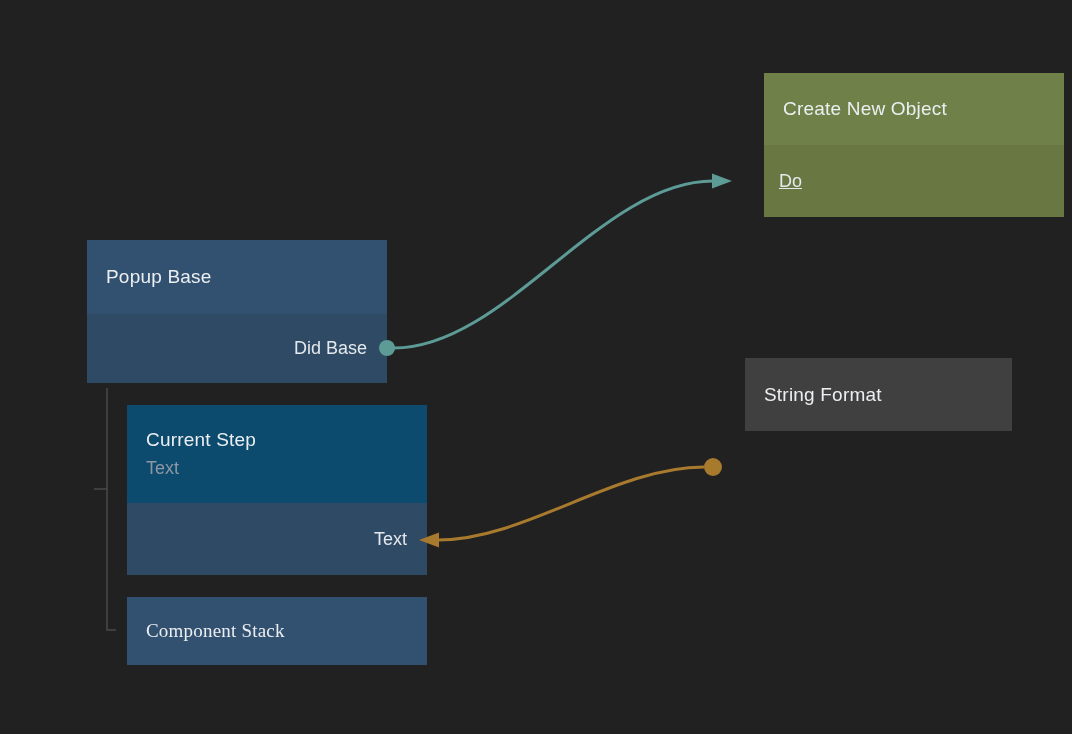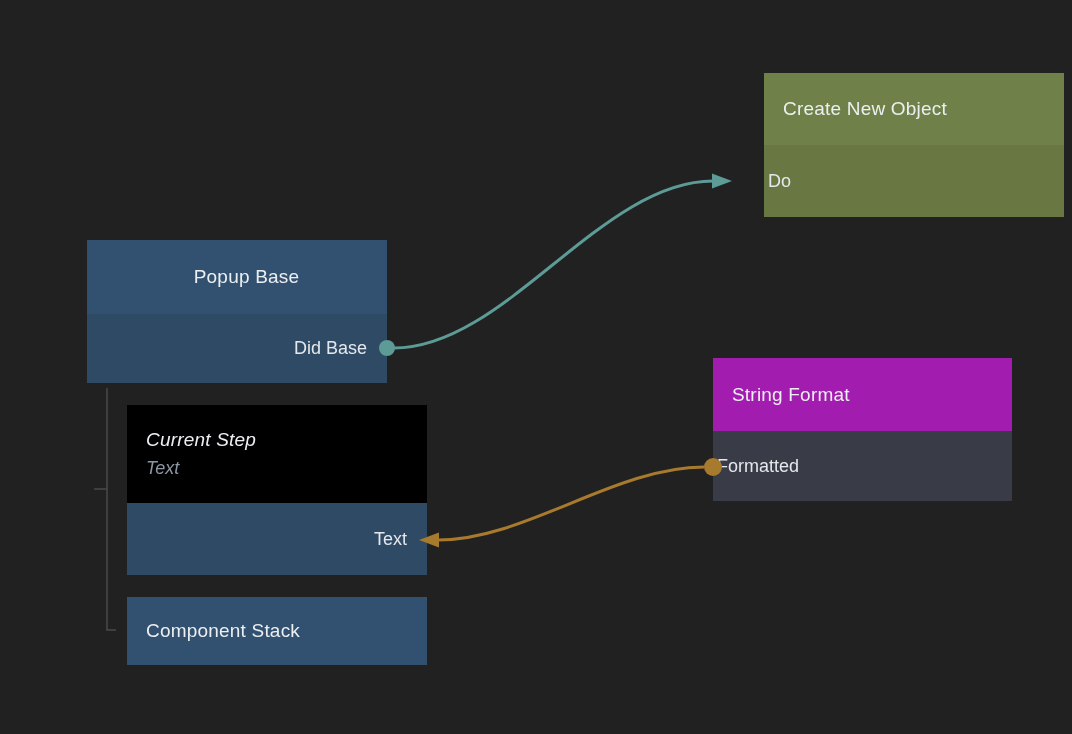--- a/index.html
+++ b/index.html
@@ -47,45 +47,45 @@
   }
   .port {
     height: 100%;
     display: flex;
     align-items: center;
     font-size: 18px;
     color: #e4e8ec;
     box-sizing: border-box;
     white-space: nowrap;
   }
-  .port.left  { justify-content: flex-start; padding-left: 4px; }
+  .port.left  { justify-content: flex-start; padding-left: 15px; text-decoration: underline; }
   .port.right { justify-content: flex-end;  padding-right: 20px; }
 
   
   #node-create { left: 764px; top: 73px; width: 300px; }
   #node-create .hdr  { height: 72px; background: #6f8049; }
   #node-create .body { height: 72px; background: #697743; }
 
   
   #node-popup { left: 87px; top: 240px; width: 300px; }
-  #node-popup .hdr  { height: 74px; background: #32506f; text-align: center; }
+  #node-popup .hdr  { height: 74px; background: #32506f; }
   #node-popup .body { height: 69px; background: #2e4a65; }
 
   
   #node-string { left: 713px; top: 358px; width: 299px; }
-  #node-string .hdr  { height: 73px; background: #a21caf; }
+  #node-string .hdr  { height: 73px; background: #404040; margin-left: 32px; }
   #node-string .body { height: 70px; background: #393c46; }
 
   
   #node-current { left: 127px; top: 405px; width: 300px; }
-  #node-current .hdr  { height: 98px; background: #000000; font-style: italic; }
+  #node-current .hdr  { height: 98px; background: #0c4a6e; }
   #node-current .body { height: 72px; background: #2e4a65; }
 
   
-  #node-stack { left: 127px; top: 597px; width: 300px; }
+  #node-stack { left: 127px; top: 597px; width: 300px; font-family: Liberation Serif, serif; }
   #node-stack .hdr { height: 68px; background: #32506f; }
 </style>
 </head>
 <body>
 
 <div class="canvas">
 
   <div class="node" id="node-create">
     <div class="hdr">
       <div class="title">Create New Object</div>
@@ -100,23 +100,20 @@
       <div class="title">Popup Base</div>
     </div>
     <div class="body">
       <div class="port right">Did Base</div>
     </div>
   </div>
 
   <div class="node" id="node-string">
     <div class="hdr">
       <div class="title">String Format</div>
-    </div>
-    <div class="body">
-      <div class="port left">Formatted</div>
     </div>
   </div>
 
   <div class="node" id="node-current">
     <div class="hdr">
       <div class="title">Current Step</div>
       <div class="subtitle">Text</div>
     </div>
     <div class="body">
       <div class="port right">Text</div>

